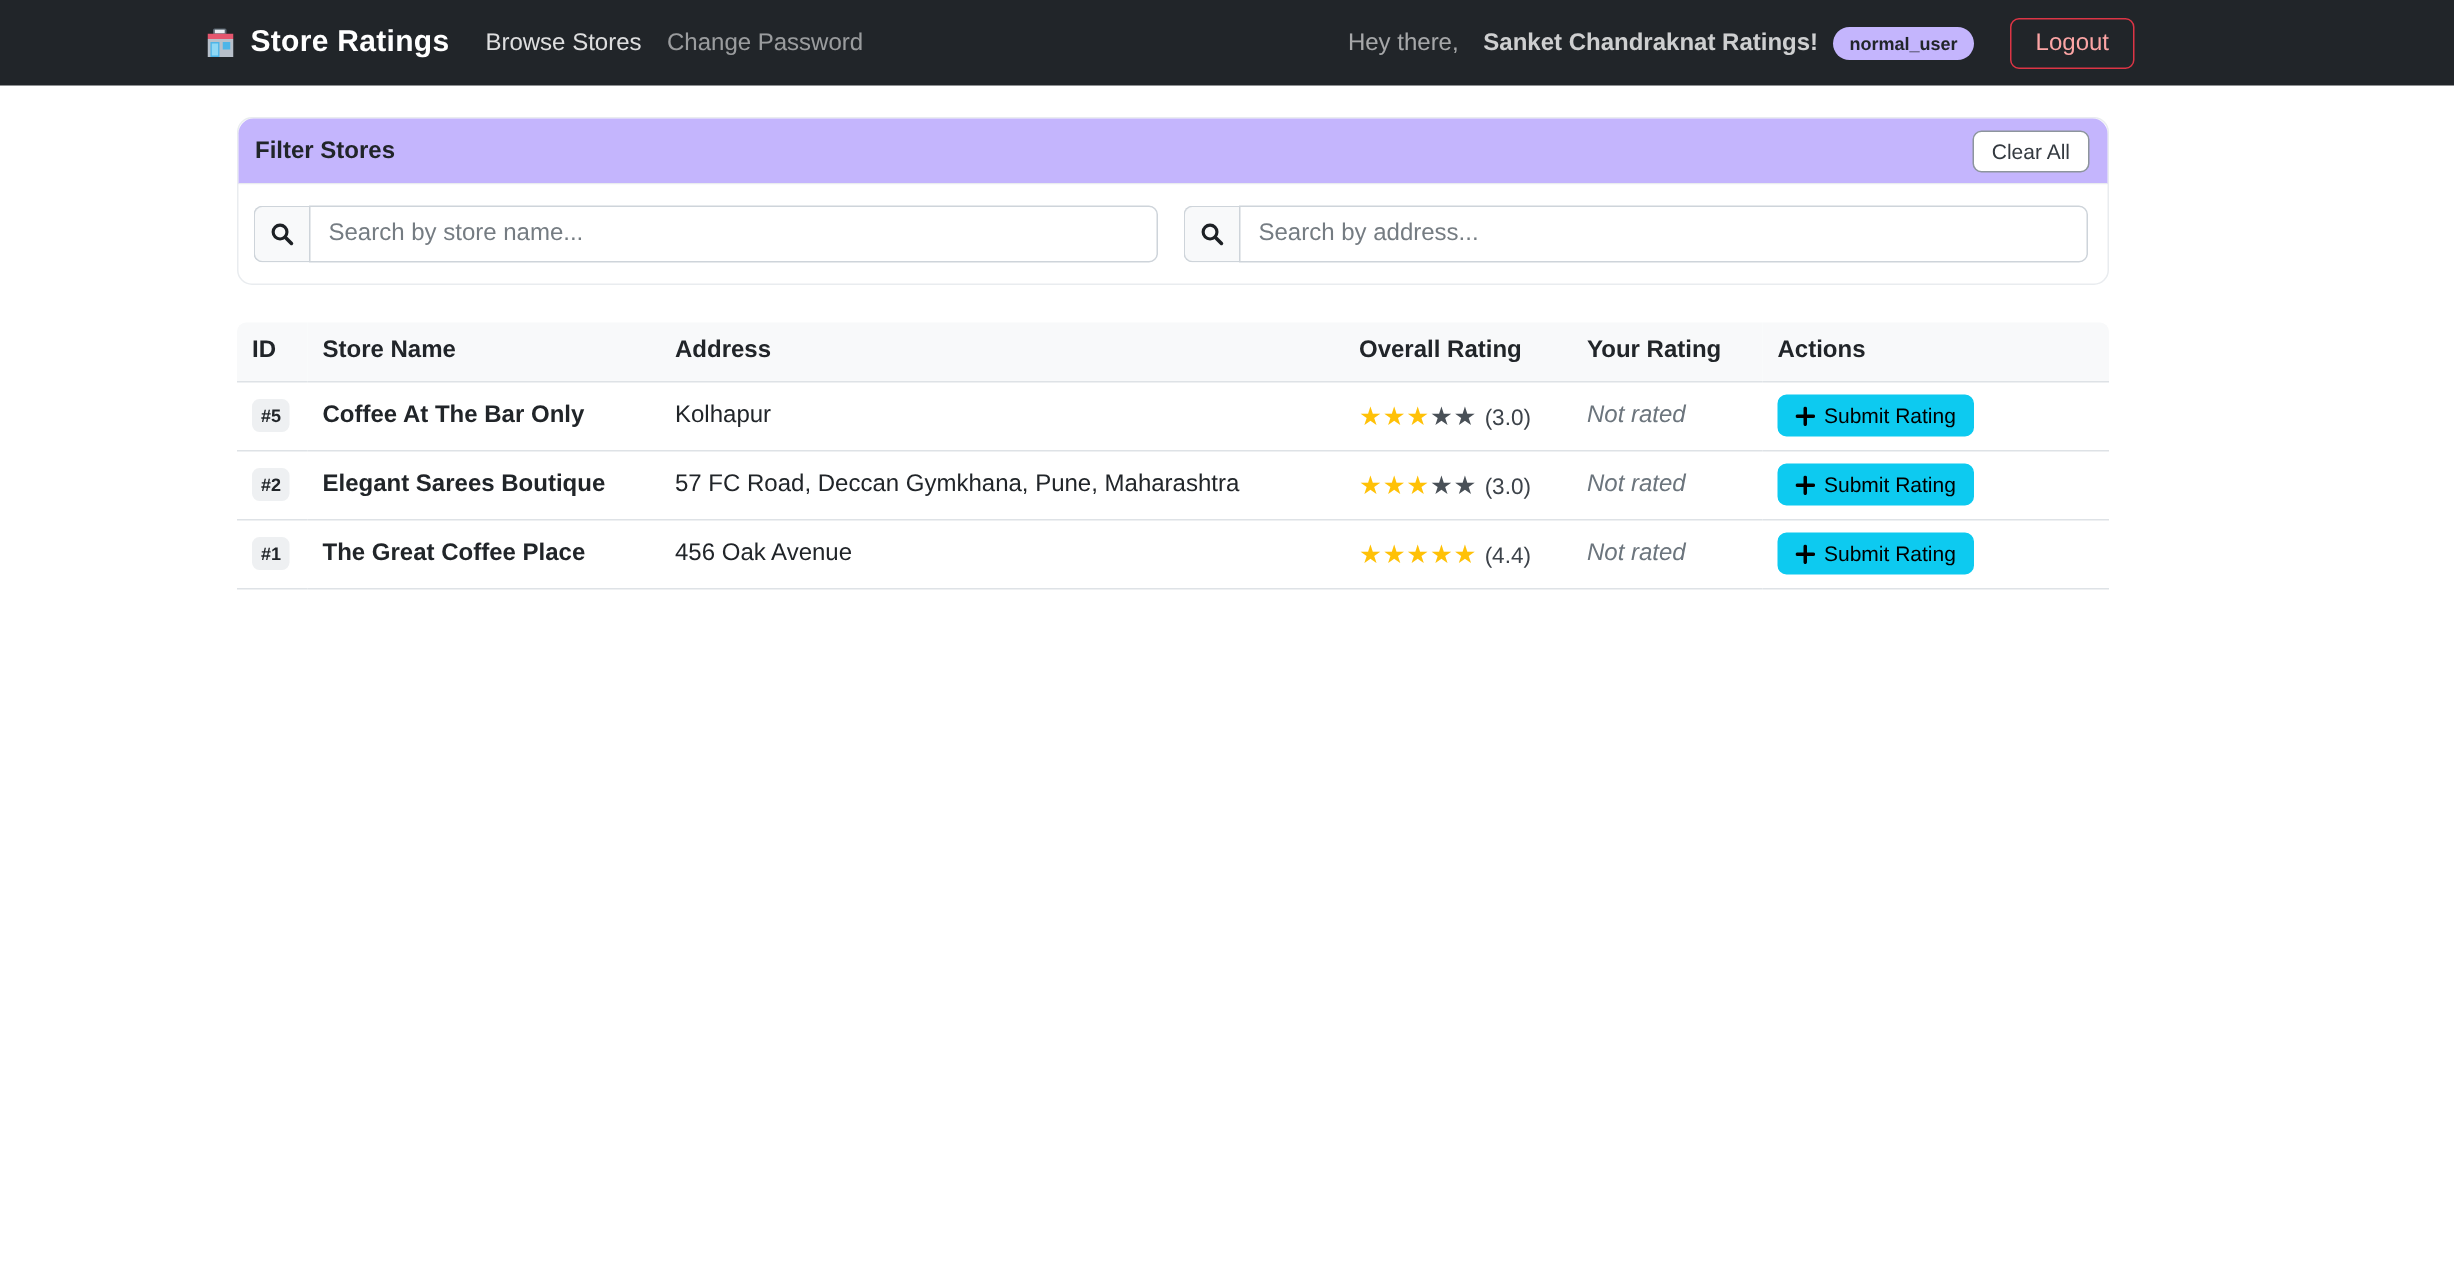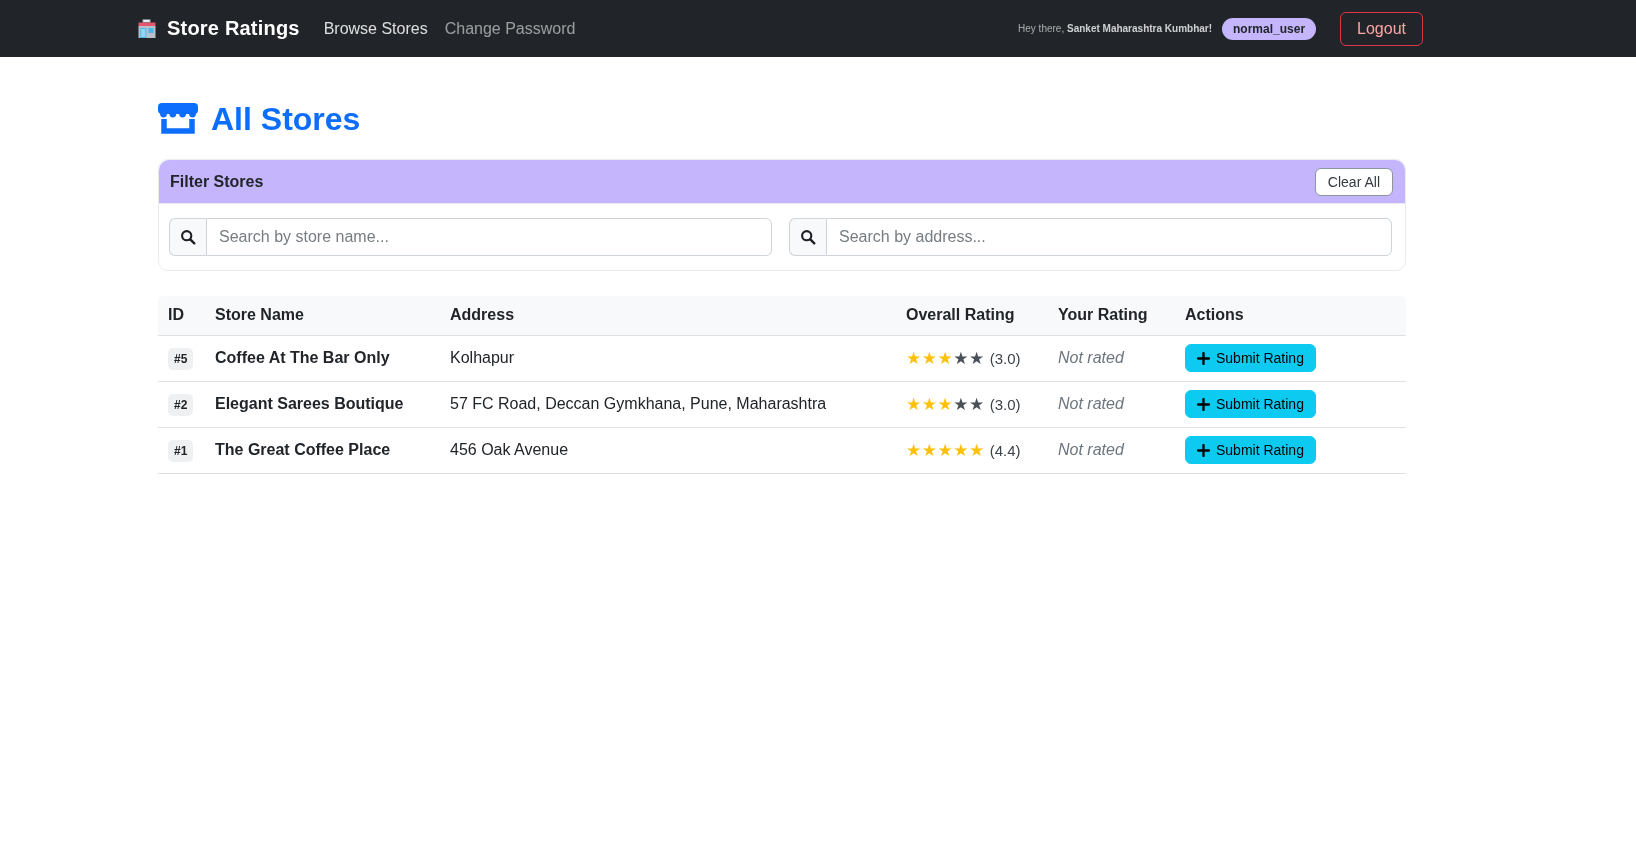--- a/index.html
+++ b/index.html
@@ -29,21 +29,21 @@
     color: #ffffff;
     font-size: 20px;
     font-weight: 700;
     letter-spacing: .2px;
   }
   .nav-links { display: flex; align-items: center; margin-left: 24px; gap: 17px; }
   .nav-link { font-size: 16px; cursor: pointer; }
   .nav-link.active { color: rgba(255,255,255,.85); }
   .nav-link.muted { color: rgba(255,255,255,.55); }
   .nav-spacer { flex: 1; }
-  .greeting { display: flex; align-items: center; font-size: 10px; color: rgba(255,255,255,.6); white-space: pre; }
+  .greeting { display: flex; align-items: center; font-size: 16px; color: rgba(255,255,255,.6); white-space: pre; gap: 12px; }
   .greeting .user-name { font-weight: 700; color: rgba(255,255,255,.78); }
   .role-badge {
     margin-left: 10px;
     background: #c4b5fd;
     color: #212529;
     font-size: 12px;
     font-weight: 700;
     padding: 4px 11px;
     border-radius: 11px;
   }
@@ -198,41 +198,28 @@
     </span>
     <span class="brand-text">Store Ratings</span>
   </div>
   <div class="nav-links">
     <span class="nav-link active">Browse Stores</span>
     <span class="nav-link muted">Change Password</span>
   </div>
   <div class="nav-spacer"></div>
   <div class="greeting">
     <span>Hey there, </span>
-    <span class="user-name">Sanket Maharashtra Kumbhar!</span>
+    <span class="user-name">Sanket Chandraknat Ratings!</span>
   </div>
   <span class="role-badge">normal_user</span>
   <button class="logout-btn">Logout</button>
 </nav>
 
 <main class="main">
 
-  <div class="page-heading">
-    <span style="display:inline-flex;">
-      <svg width="40" height="33" viewBox="0 0 40 33">
-        <rect x="0" y="0" width="40" height="11" rx="4" fill="#0d6efd"></rect>
-        <circle cx="5.5" cy="11" r="3.4" fill="#0d6efd"></circle>
-        <circle cx="14.8" cy="11" r="3.4" fill="#0d6efd"></circle>
-        <circle cx="24.6" cy="11" r="3.4" fill="#0d6efd"></circle>
-        <circle cx="34.5" cy="11" r="3.4" fill="#0d6efd"></circle>
-        <path d="M6 16 L6 28 L34 28 L34 16" fill="none" stroke="#0d6efd" stroke-width="5.5" stroke-linejoin="miter"></path>
-      </svg>
-    </span>
-    <h1>All Stores</h1>
-  </div>
 
   <section class="filter-card">
     <div class="filter-header">
       <span class="filter-title">Filter Stores</span>
       <button class="clear-btn">Clear All</button>
     </div>
     <div class="filter-body">
       <div class="input-group">
         <span class="input-addon">
           <svg width="16" height="16" viewBox="0 0 16 16">

